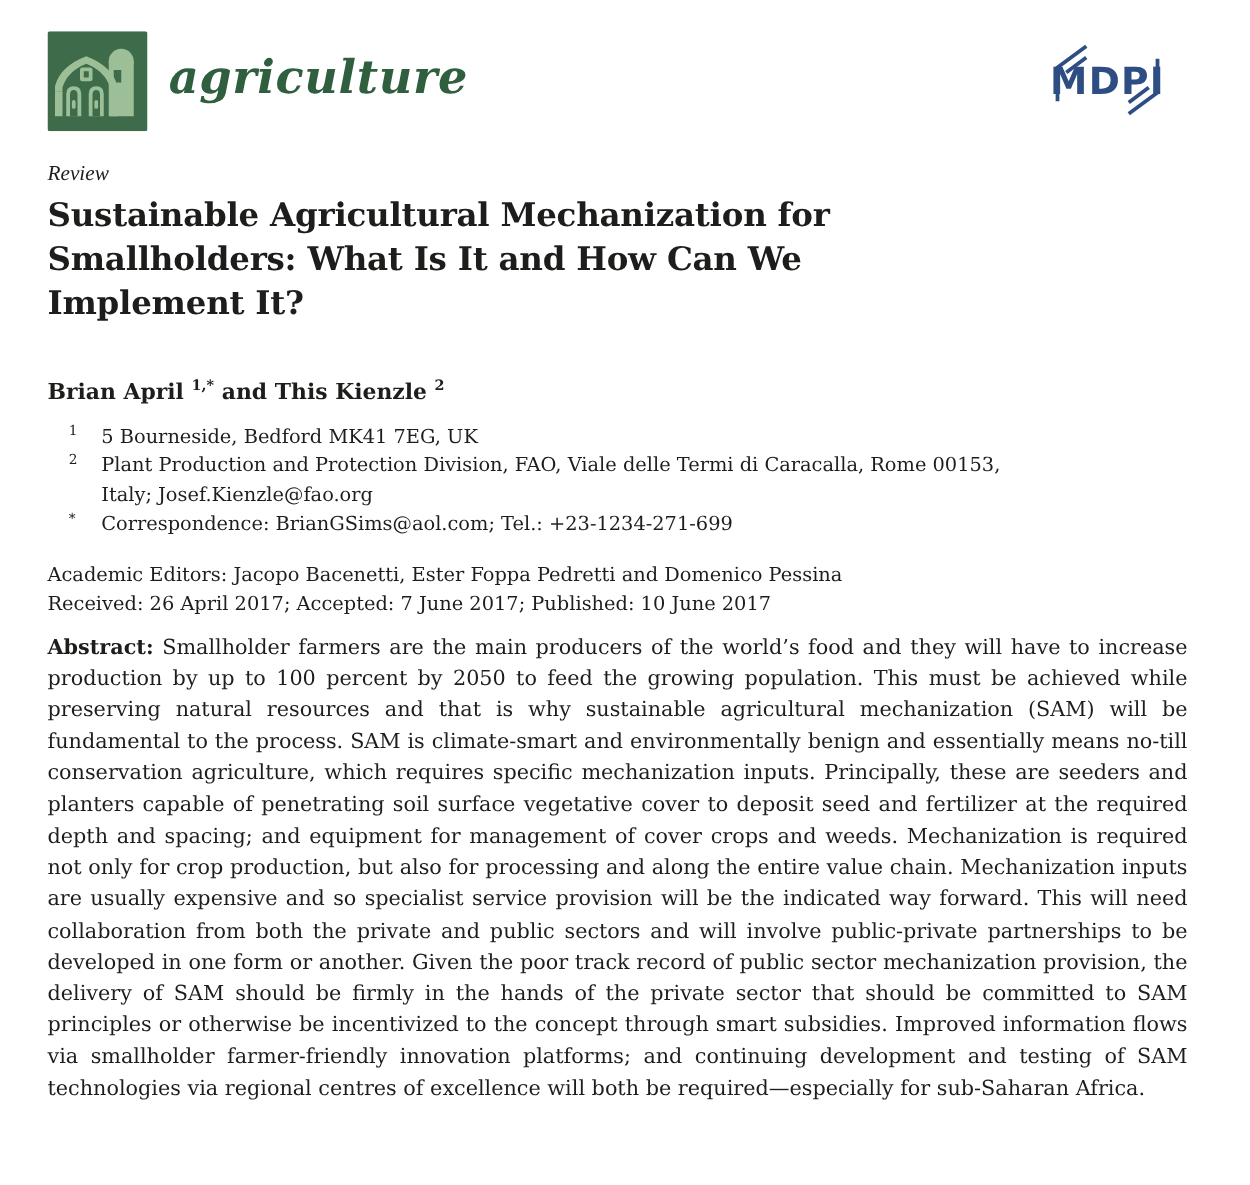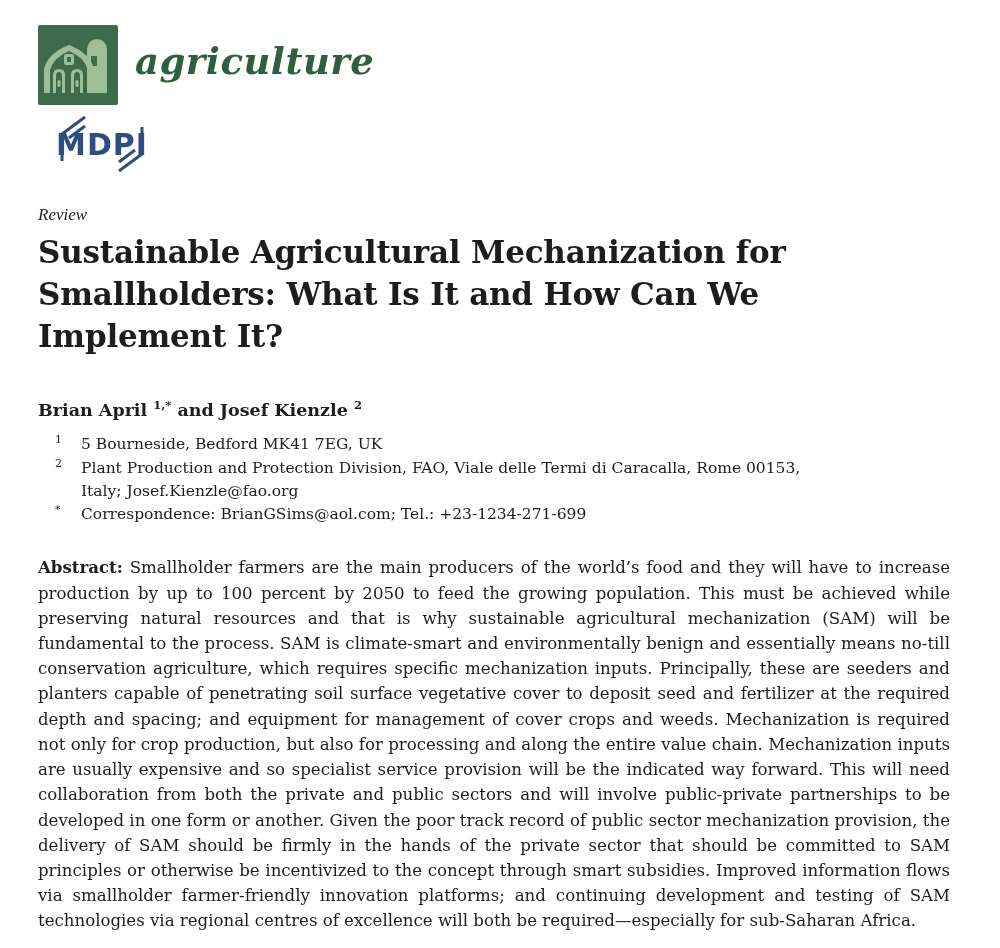--- a/index.html
+++ b/index.html
@@ -13,55 +13,55 @@
   *{margin:0;padding:0;box-sizing:border-box;}
   html,body{background:#fff;}
   body{
     width:1000px;height:948px;overflow:hidden;
     font-family:"DejaVu Serif","Liberation Serif",serif;
     color:var(--text);background:var(--paper);
   }
   .page{width:1000px;height:948px;padding:25px 50px 0 38px;}
 
   
-  .header{display:flex;justify-content:space-between;align-items:flex-start;flex-direction:column;}
+  .header{display:flex;justify-content:space-between;align-items:flex-start;}
   .journal-logo{display:flex;align-items:center;gap:17px;}
   .logo-square{width:80px;height:80px;display:block;}
   .logo-bg{fill:var(--brand-green-dark);}
   .lg{fill:var(--brand-green-light);}
   .dg{fill:var(--brand-green-dark);}
   .wordmark{
     font-size:37px;font-style:italic;font-weight:bold;
     color:var(--wordmark-green);letter-spacing:.5px;padding-bottom:8px;
   }
   .mdpi-logo{width:128px;height:74px;margin-top:2px;}
   .navy-line{stroke:var(--mdpi-navy);stroke-width:3;fill:none;}
   .mdpi-text{
     fill:var(--mdpi-navy);font-family:"DejaVu Sans","Liberation Sans",sans-serif;
     font-weight:bold;font-size:30px;letter-spacing:1px;
   }
 
   
   .review-label{margin-top:24px;font-style:italic;font-size:17px;font-family:Liberation Serif, serif;}
   .title{
-    margin-top:7px;font-size:31px;font-weight:bold;line-height:1.35;
+    margin-top:7px;font-size:26px;font-weight:bold;line-height:1.35;
     white-space:pre-line;letter-spacing:-.2px;max-width:760px;
   }
   .authors{margin-top:40px;font-size:17.5px;font-weight:bold;}
   .authors sup{font-size:11.5px;font-weight:bold;}
 
   .affiliations{margin-top:14px;font-size:15.5px;line-height:1.5;}
   .affil-row{display:flex;margin-left:17px;}
   .affil-marker{width:26px;flex-shrink:0;font-size:11px;position:relative;top:-1px;}
   .affil-text{flex:1;max-width:760px;}
 
   .editors-block{margin-top:18px;font-size:15.5px;line-height:1.5;max-width:780px;}
 
   .abstract{
-    margin-top:29px;font-size:16.6px;line-height:1.52;
+    margin-top:9px;font-size:16.6px;line-height:1.52;
     text-align:justify;max-width:912px;
   }
   .abstract-label{font-weight:bold;}
 </style>
 </head>
 <body>
 
 <div class="page">
 
   <div class="header">
@@ -104,38 +104,42 @@
   <div class="review-label">Review</div>
 
   <h1 class="title">Sustainable Agricultural Mechanization for
 Smallholders: What Is It and How Can We
 Implement It?</h1>
 
   <div class="authors">
     <span>Brian April</span>
     <sup>1,*</sup>
     <span>and</span>
-    <span>Josef Kienzle</span>
+    <span>This Kienzle</span>
     <sup>2</sup>
   </div>
 
   <div class="affiliations">
     <div class="affil-row">
       <span class="affil-marker">1</span>
       <span class="affil-text">5 Bourneside, Bedford MK41 7EG, UK</span>
     </div>
     <div class="affil-row">
       <span class="affil-marker">2</span>
       <span class="affil-text">Plant Production and Protection Division, FAO, Viale delle Termi di Caracalla, Rome 00153, Italy; Josef.Kienzle@fao.org</span>
     </div>
     <div class="affil-row">
       <span class="affil-marker">*</span>
       <span class="affil-text">Correspondence: BrianGSims@aol.com; Tel.: +23-1234-271-699</span>
     </div>
   </div>
 
+  <div class="editors-block">
+    <div>Academic Editors: Jacopo Bacenetti, Ester Foppa Pedretti and Domenico Pessina</div>
+    <div>Received: 26 April 2017; Accepted: 7 June 2017; Published: 10 June 2017</div>
+  </div>
 
   <p class="abstract">
     <span class="abstract-label">Abstract:</span>
     <span>Smallholder farmers are the main producers of the world’s food and they will have to increase production by up to 100 percent by 2050 to feed the growing population. This must be achieved while preserving natural resources and that is why sustainable agricultural mechanization (SAM) will be fundamental to the process. SAM is climate-smart and environmentally benign and essentially means no-till conservation agriculture, which requires specific mechanization inputs. Principally, these are seeders and planters capable of penetrating soil surface vegetative cover to deposit seed and fertilizer at the required depth and spacing; and equipment for management of cover crops and weeds. Mechanization is required not only for crop production, but also for processing and along the entire value chain. Mechanization inputs are usually expensive and so specialist service provision will be the indicated way forward. This will need collaboration from both the private and public sectors and will involve public-private partnerships to be developed in one form or another. Given the poor track record of public sector mechanization provision, the delivery of SAM should be firmly in the hands of the private sector that should be committed to SAM principles or otherwise be incentivized to the concept through smart subsidies. Improved information flows via smallholder farmer-friendly innovation platforms; and continuing development and testing of SAM technologies via regional centres of excellence will both be required—especially for sub-Saharan Africa.</span>
   </p>
 
 </div>
 
 </body></html>

